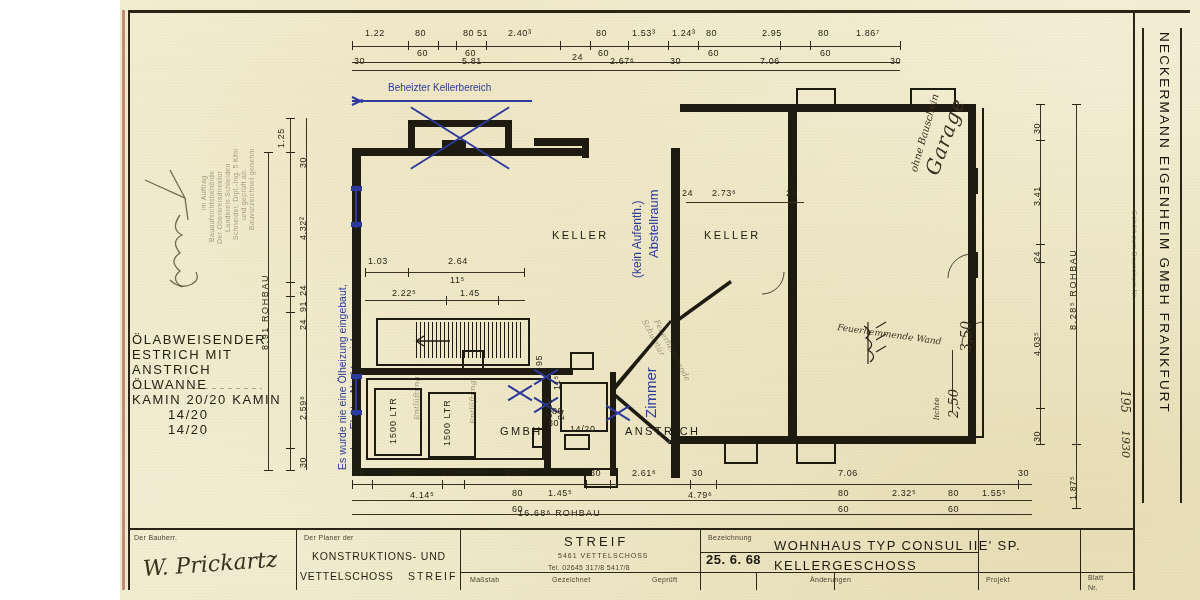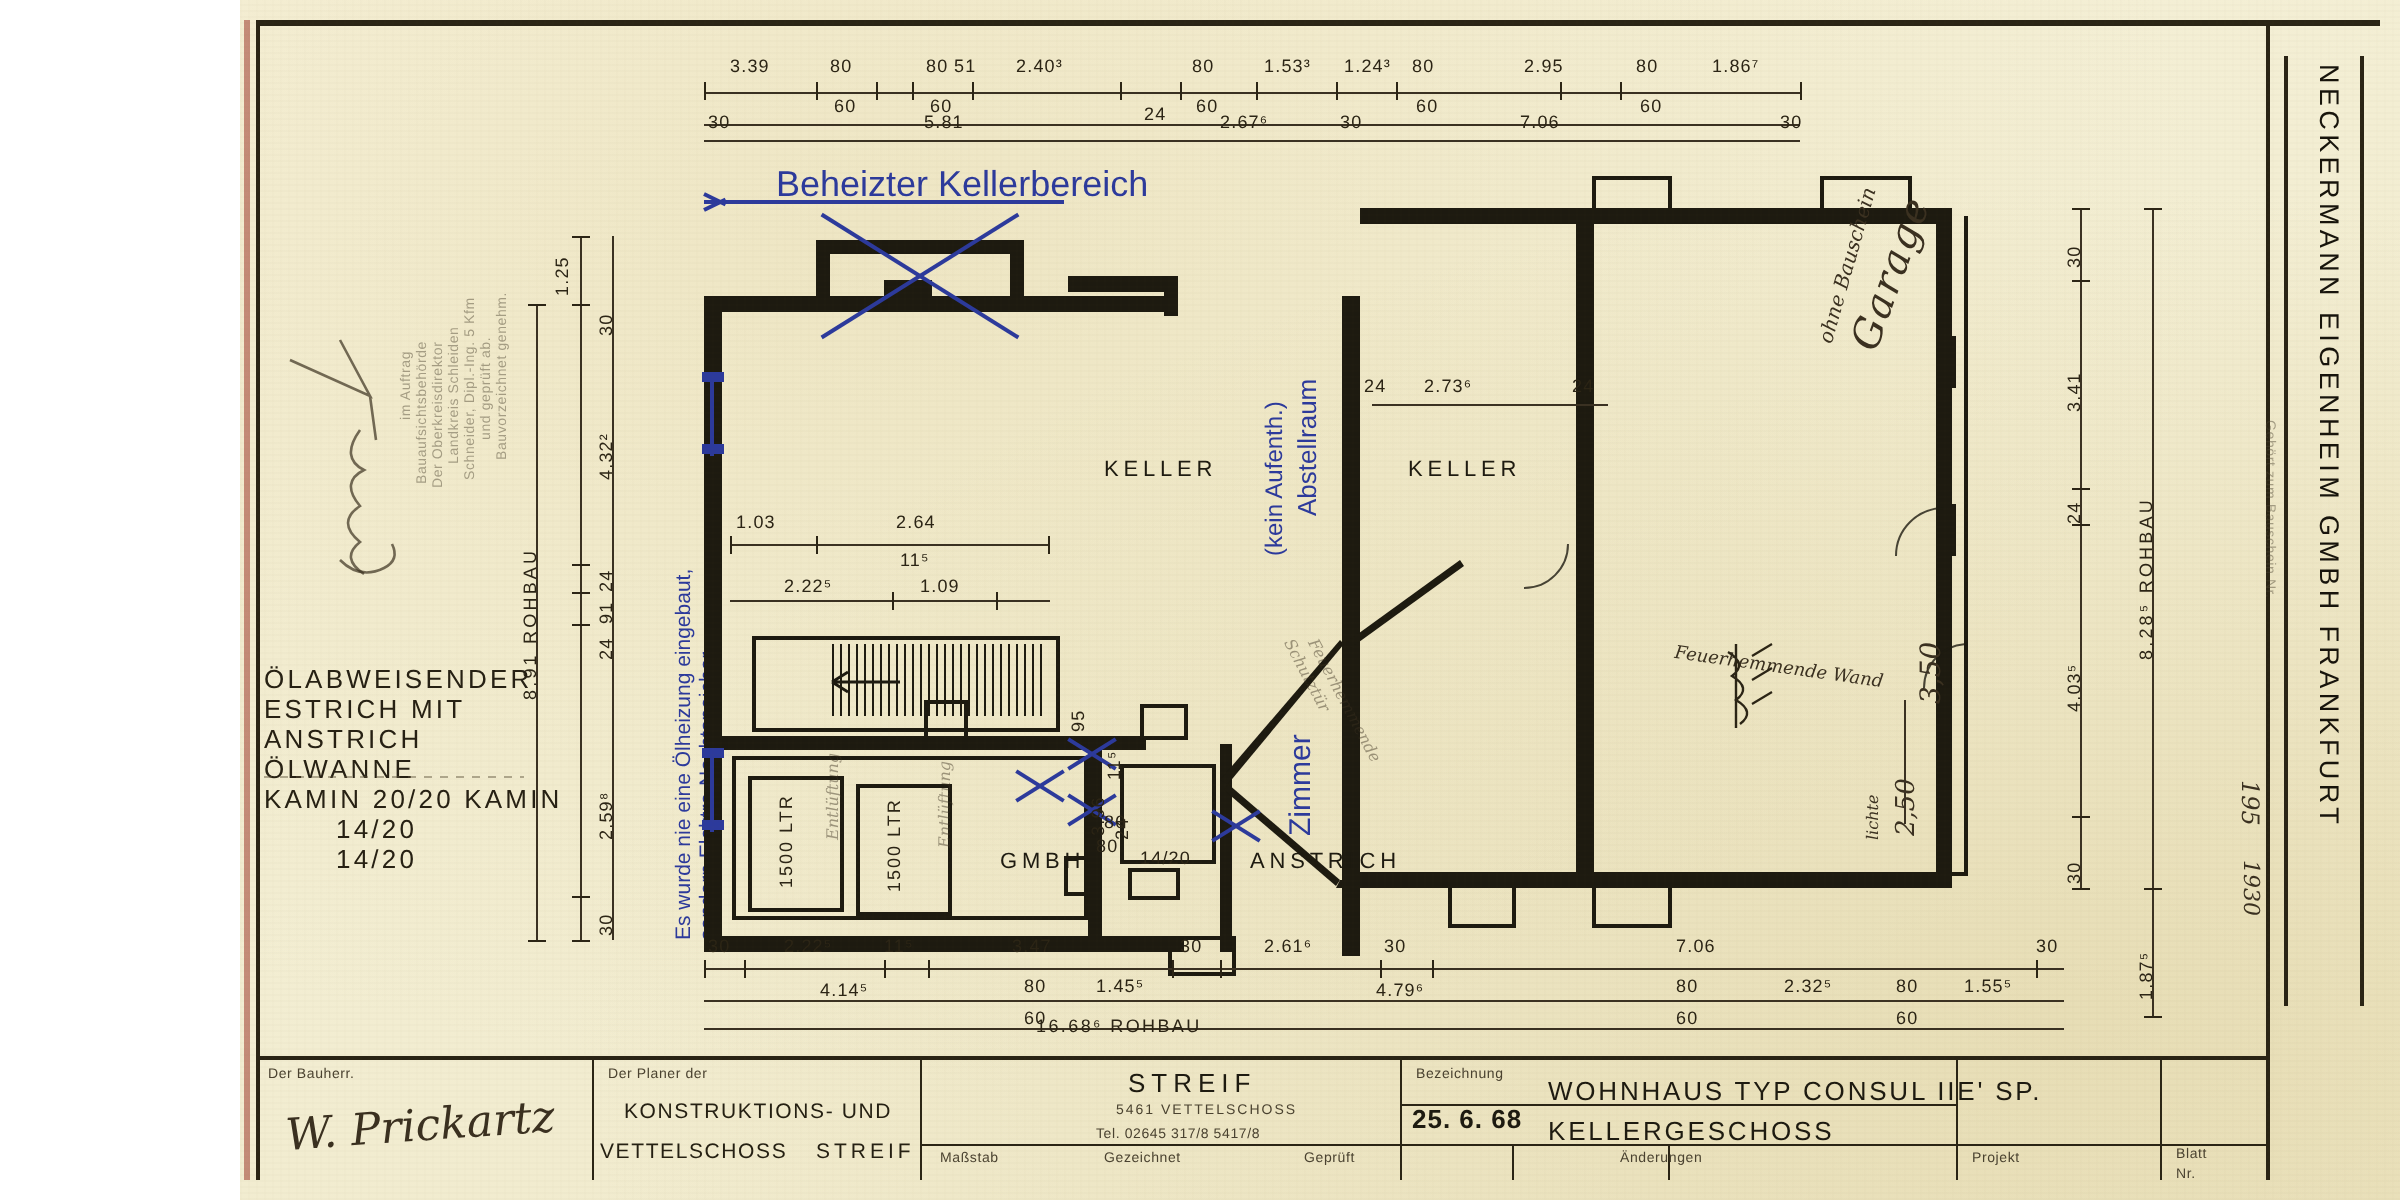--- a/index.html
+++ b/index.html
@@ -91,21 +91,21 @@
     <div class="tick" style="left:366px;top:41px;"></div>
     <div class="tick" style="left:440px;top:41px;"></div>
     <div class="tick" style="left:470px;top:41px;"></div>
     <div class="tick" style="left:508px;top:41px;"></div>
     <div class="tick" style="left:548px;top:41px;"></div>
     <div class="tick" style="left:578px;top:41px;"></div>
     <div class="tick" style="left:660px;top:41px;"></div>
     <div class="tick" style="left:690px;top:41px;"></div>
     <div class="tick" style="left:780px;top:41px;"></div>
 
-    <div class="dim" style="left:245px;top:28px;">3.39</div>
+    <div class="dim" style="left:245px;top:28px;">1.22</div>
     <div class="dim" style="left:295px;top:28px;">80</div>
     <div class="dim" style="left:297px;top:48px;">60</div>
     <div class="dim" style="left:329px;top:28px;padding-left:28px;">51</div>
     <div class="dim" style="left:343px;top:28px;">80</div>
     <div class="dim" style="left:345px;top:48px;">60</div>
     <div class="dim" style="left:388px;top:28px;">2.40³</div>
     <div class="dim" style="left:476px;top:28px;">80</div>
     <div class="dim" style="left:478px;top:48px;">60</div>
     <div class="dim" style="left:452px;top:52px;">24</div>
     <div class="dim" style="left:512px;top:28px;">1.53³</div>
@@ -118,21 +118,21 @@
     <div class="dim" style="left:736px;top:28px;">1.86⁷</div>
 
     <div class="dline" style="left:232px;top:70px;width:548px;"></div>
     <div class="dim" style="left:234px;top:56px;">30</div>
     <div class="dim" style="left:342px;top:56px;">5.81</div>
     <div class="dim" style="left:490px;top:56px;">2.67⁶</div>
     <div class="dim" style="left:550px;top:56px;">30</div>
     <div class="dim" style="left:640px;top:56px;">7.06</div>
     <div class="dim" style="left:770px;top:56px;">30</div>
 
-    <div class="blue" style="left:268px;top:82px;font-size:18px;">Beheizter Kellerbereich</div>
+    <div class="blue" style="left:268px;top:82px;font-size:10px;">Beheizter Kellerbereich</div>
     <div class="bline" style="left:232px;top:100px;width:180px;height:2px;"></div>
     <div class="bline" style="left:232px;top:96px;width:12px;height:2px;transform:rotate(26deg);transform-origin:0 50%;"></div>
     <div class="bline" style="left:232px;top:104px;width:12px;height:2px;transform:rotate(-26deg);transform-origin:0 50%;"></div>
 
     <div class="dvert" style="left:170px;top:118px;height:352px;"></div>
     <div class="dvert" style="left:186px;top:118px;height:352px;"></div>
     <div class="dvert" style="left:148px;top:152px;height:318px;"></div>
 
     <div class="tickh" style="left:166px;top:118px;"></div>
     <div class="tickh" style="left:166px;top:152px;"></div>
@@ -294,21 +294,21 @@
     <div class="tick" style="left:245px;top:268px;"></div>
     <div class="tick" style="left:288px;top:268px;"></div>
     <div class="tick" style="left:404px;top:268px;"></div>
     <div class="tick" style="left:326px;top:296px;"></div>
     <div class="tick" style="left:378px;top:296px;"></div>
 
     <div class="dim" style="left:248px;top:256px;">1.03</div>
     <div class="dim" style="left:328px;top:256px;">2.64</div>
     <div class="dim" style="left:330px;top:275px;">11⁵</div>
     <div class="dim" style="left:272px;top:288px;">2.22⁵</div>
-    <div class="dim" style="left:340px;top:288px;">1.09</div>
+    <div class="dim" style="left:340px;top:288px;">1.45</div>
 
     <div class="dline" style="left:566px;top:202px;width:118px;"></div>
     <div class="dim" style="left:562px;top:188px;">24</div>
     <div class="dim" style="left:592px;top:188px;">2.73⁶</div>
     <div class="dim" style="left:666px;top:188px;">24</div>
 
     <div class="dim vt-up" style="left:414px;top:366px;">95</div>
     <div class="dim vt-up" style="left:432px;top:390px;">11⁵</div>
     <div class="dim vt-up" style="left:424px;top:418px;">3.96</div>
     <div class="dim vt-up" style="left:436px;top:420px;">24</div>

